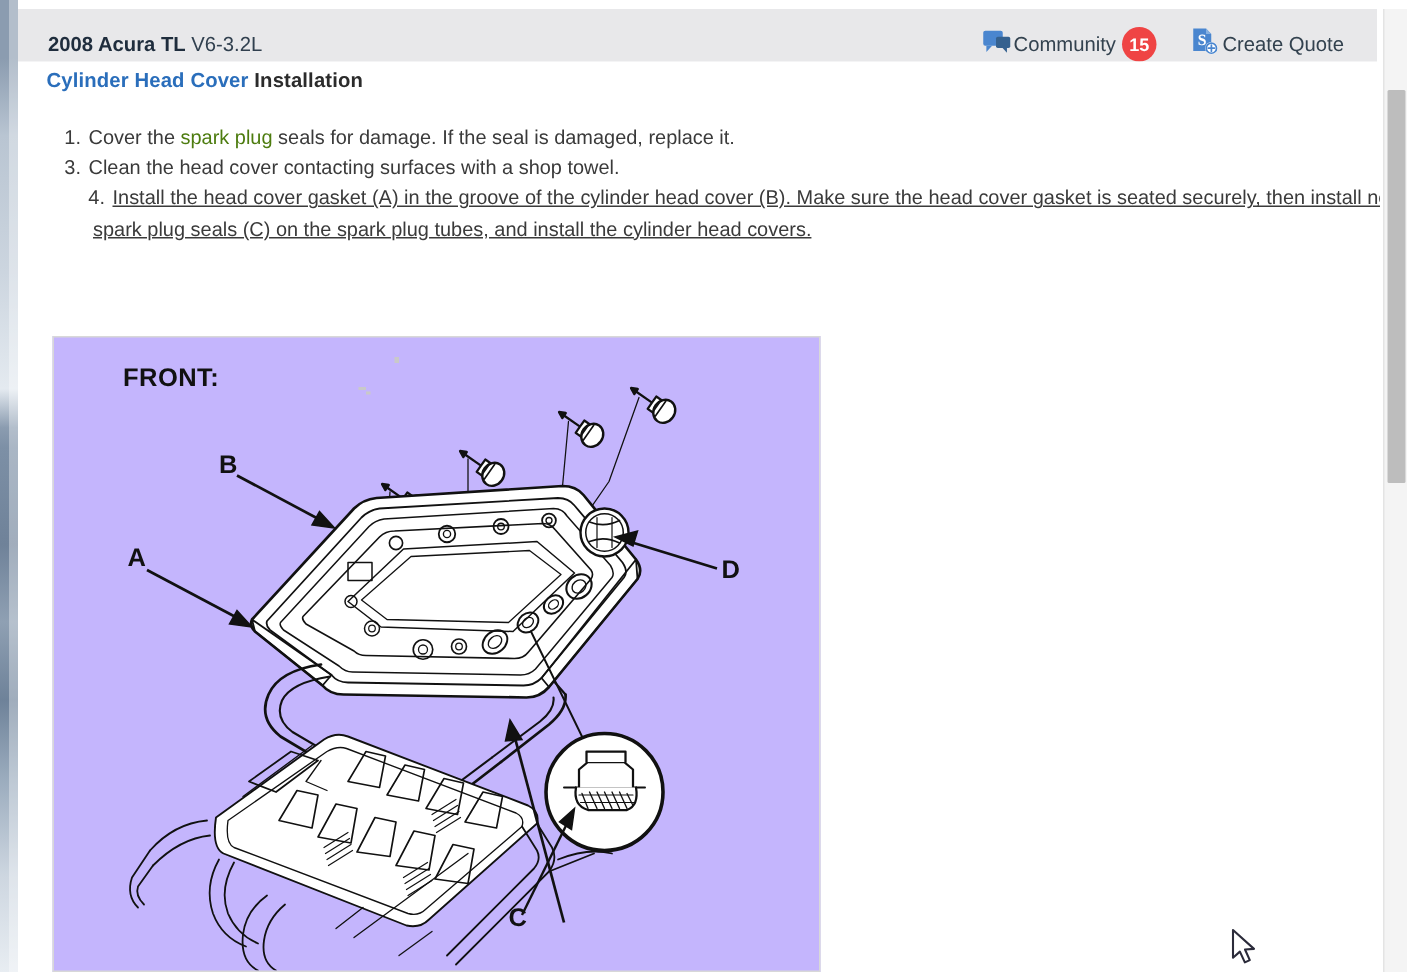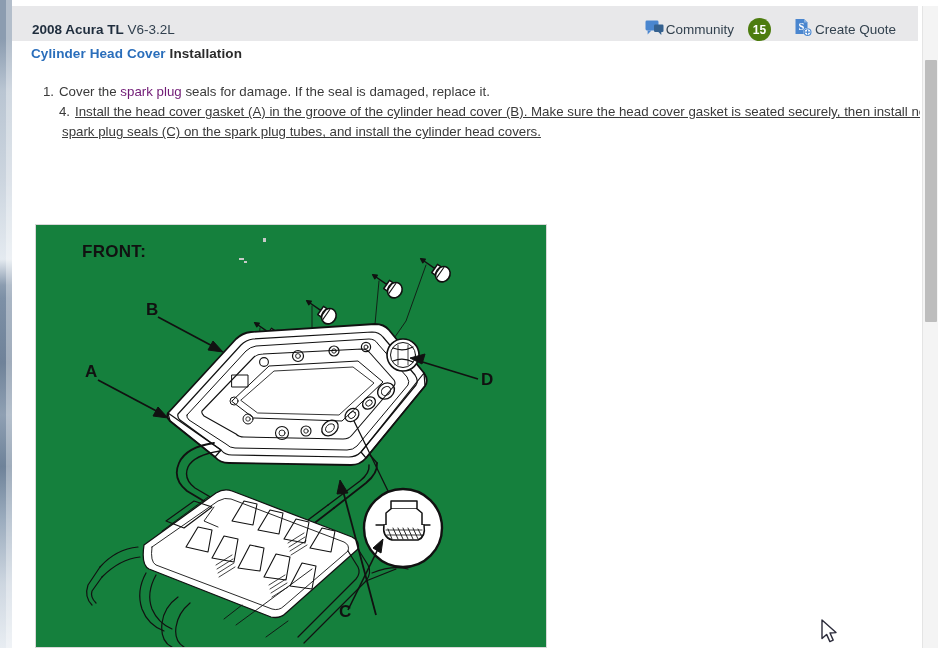--- a/index.html
+++ b/index.html
@@ -76,25 +76,25 @@
     cursor: pointer;
     white-space: nowrap;
   }
   .hdr-icon { display: block; flex: 0 0 auto; }
   .badge-count {
     display: inline-flex;
     align-items: center;
     justify-content: center;
     width: 23px; height: 23px;
     border-radius: 50%;
-    background: #4d7c0f;
+    background: #ef4444;
     color: #ffffff;
     font-size: 12px;
     font-weight: bold;
-    margin-left: 12px;
+    margin-left: 2px;
   }
 
   
   #content {
     position: absolute;
     left: 12px; top: 41px;
     width: 906px;
     height: 541px;
     background: #ffffff;
   }
@@ -130,30 +130,30 @@
   #steps li.wrap .txt {
     display: inline;
   }
   #steps li.wrap {
     margin-left: 16px;
     padding-left: 34px;
     text-indent: -13px;
     width: 880px;
     text-decoration: underline;
   }
-  .lnk { color: #701a75; }
+  .lnk { color: #4d7c0f; }
 
   
   #figure-panel {
     position: absolute;
     left: 23px;
     top: 183px;
     width: 512px;
     height: 424px;
-    background: #15803d;
+    background: #c4b5fd;
     border: 1px solid #d8d8d8;
     box-sizing: border-box;
     overflow: hidden;
     padding-left: 48px;
   }
   #front-label {
     position: absolute;
     left: 46px; top: 17px;
     font-size: 17px;
     font-weight: bold;
@@ -242,20 +242,21 @@
 </div>
 
 <div id="content">
 
   <div id="section-heading">
     <span class="lnk">Cylinder Head Cover</span><span> Installation</span>
   </div>
 
   <ul id="steps">
       <li><span class="num">1.</span><span class="txt"><span>Cover the </span><span class="lnk">spark plug</span><span> seals for damage. If the seal is damaged, replace it.</span></span></li>
+      <li><span class="num">3.</span><span class="txt"><span>Clean the head cover contacting surfaces with a shop towel.</span></span></li>
       <li class="wrap"><span class="num">4.</span><span class="txt"><span>Install the head cover gasket (A) in the groove of the cylinder head cover (B). Make sure the head cover gasket is seated securely, then install new spark plug seals (C) on the spark plug tubes, and install the cylinder head covers.</span></span></li>
     </ul>
 
   <div id="figure-panel">
 
     <div id="front-label">FRONT:</div>
 
     <svg id="figure-svg" width="510" height="422" viewBox="0 0 510 422">
       <g fill="none" stroke="#111" stroke-width="1.6" stroke-linejoin="round" stroke-linecap="round">
 

